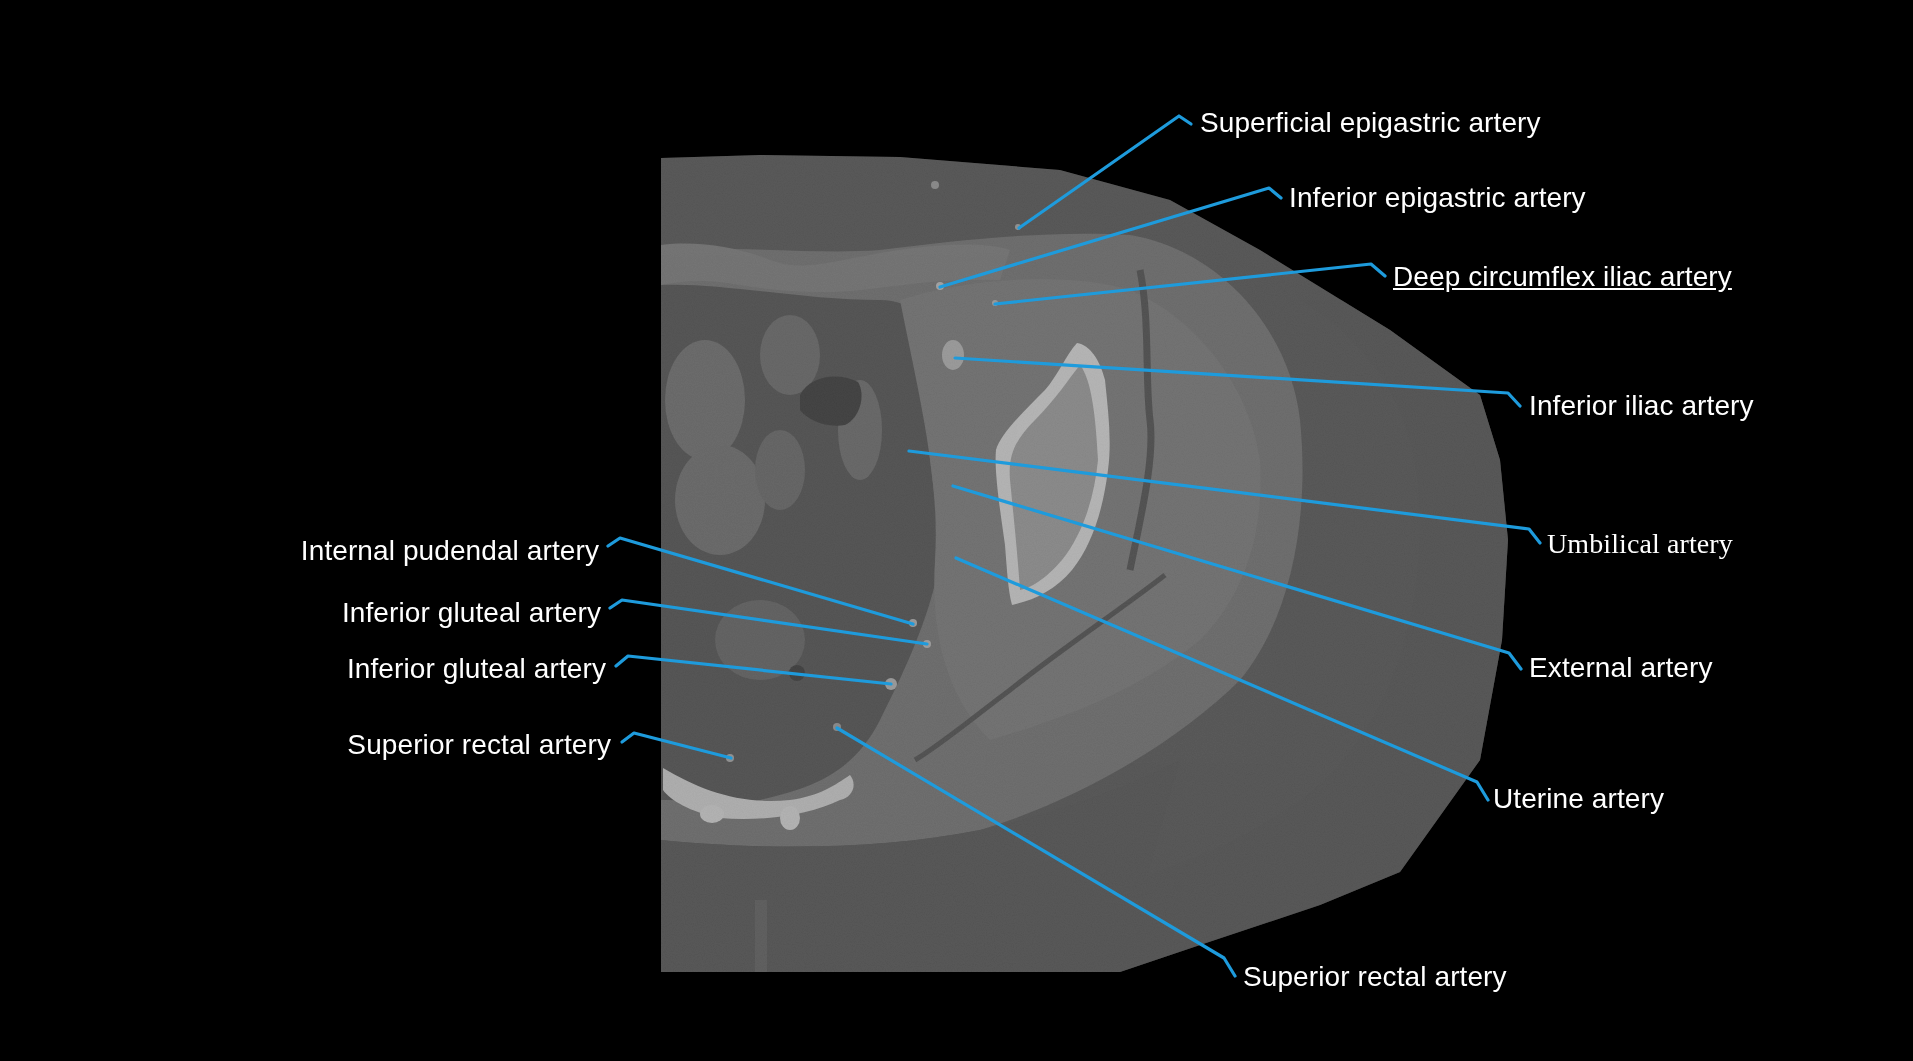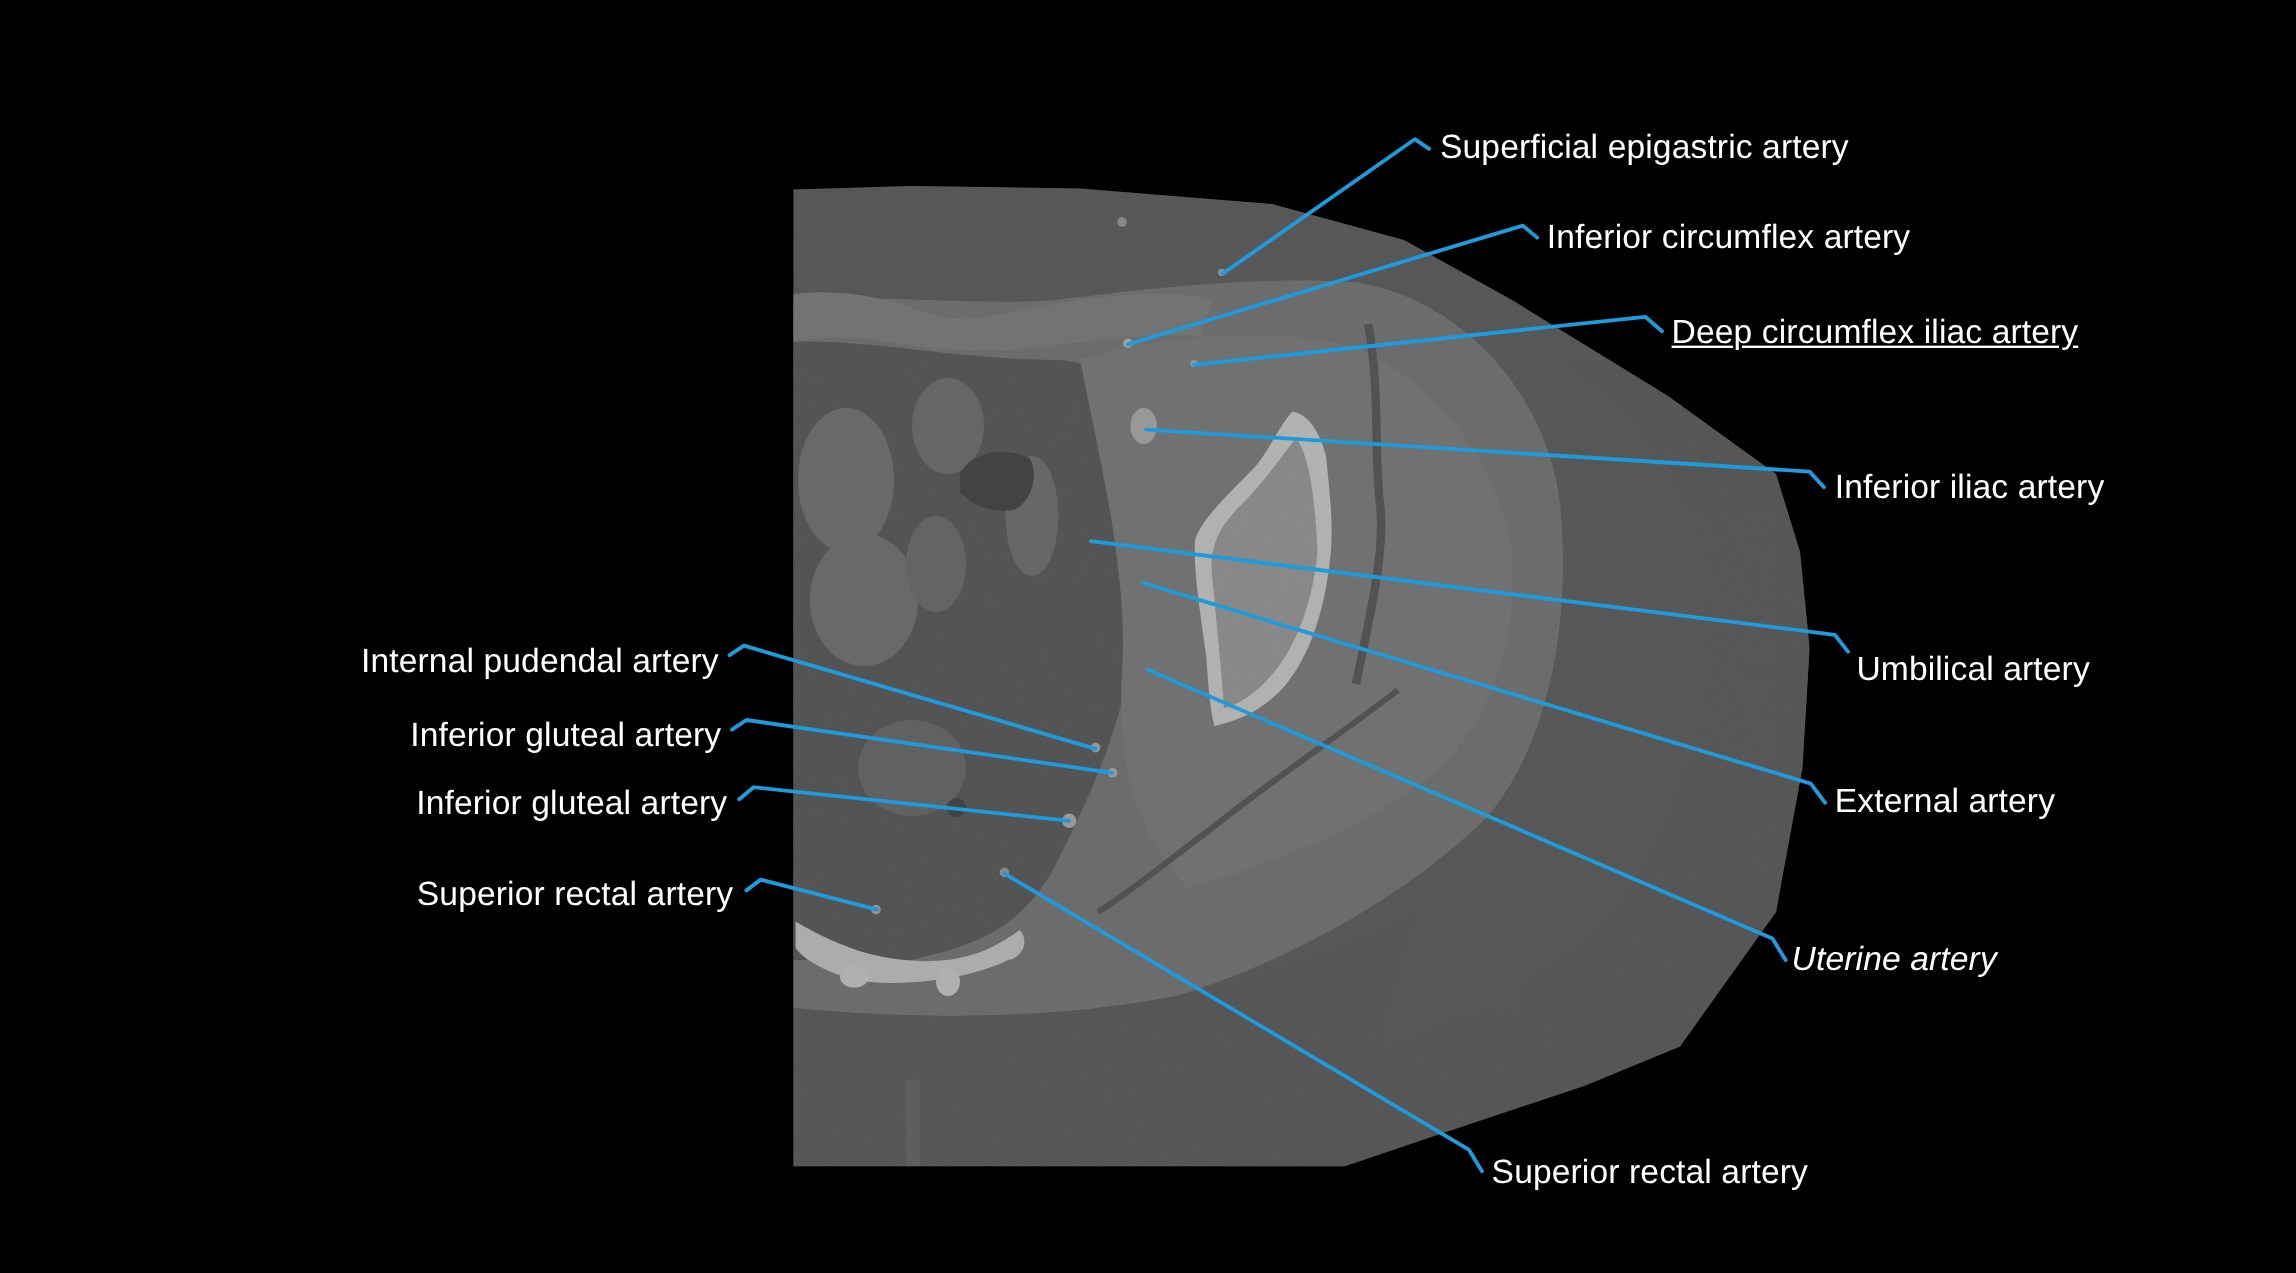--- a/index.html
+++ b/index.html
@@ -93,24 +93,24 @@
     <polyline class="leader" points="837,728 1224,958 1235,976"></polyline>
 
     <polyline class="leader" points="608,546 620,538 913,624"></polyline>
     <polyline class="leader" points="610,608 622,600 927,644"></polyline>
     <polyline class="leader" points="616,666 628,656 891,684"></polyline>
     <polyline class="leader" points="622,742 634,733 731,758"></polyline>
   </g>
 </svg>
 
 <div class="label" style="left:1200px; top:107px;">Superficial epigastric artery</div>
-<div class="label" style="left:1289px; top:182px;">Inferior circumflex artery</div>
+<div class="label" style="left:1289px; top:182px;">Inferior epigastric artery</div>
 <div class="label" style="left:1393px; top:261px;text-decoration:underline;">Deep circumflex iliac artery</div>
 <div class="label" style="left:1529px; top:390px;">Inferior iliac artery</div>
-<div class="label" style="left:1547px; top:542px;">Umbilical artery</div>
+<div class="label" style="left:1547px; top:528px;font-family:Liberation Serif, serif;">Umbilical artery</div>
 <div class="label" style="left:1529px; top:652px;">External artery</div>
-<div class="label" style="left:1493px; top:783px;font-style:italic;">Uterine artery</div>
+<div class="label" style="left:1493px; top:783px;">Uterine artery</div>
 <div class="label" style="left:1243px; top:961px;">Superior rectal artery</div>
 
 <div class="label right-anchor" style="right:1314px; top:535px;">Internal pudendal artery</div>
 <div class="label right-anchor" style="right:1312px; top:597px;">Inferior gluteal artery</div>
 <div class="label right-anchor" style="right:1307px; top:653px;">Inferior gluteal artery</div>
 <div class="label right-anchor" style="right:1302px; top:729px;">Superior rectal artery</div>
 
 </body></html>

